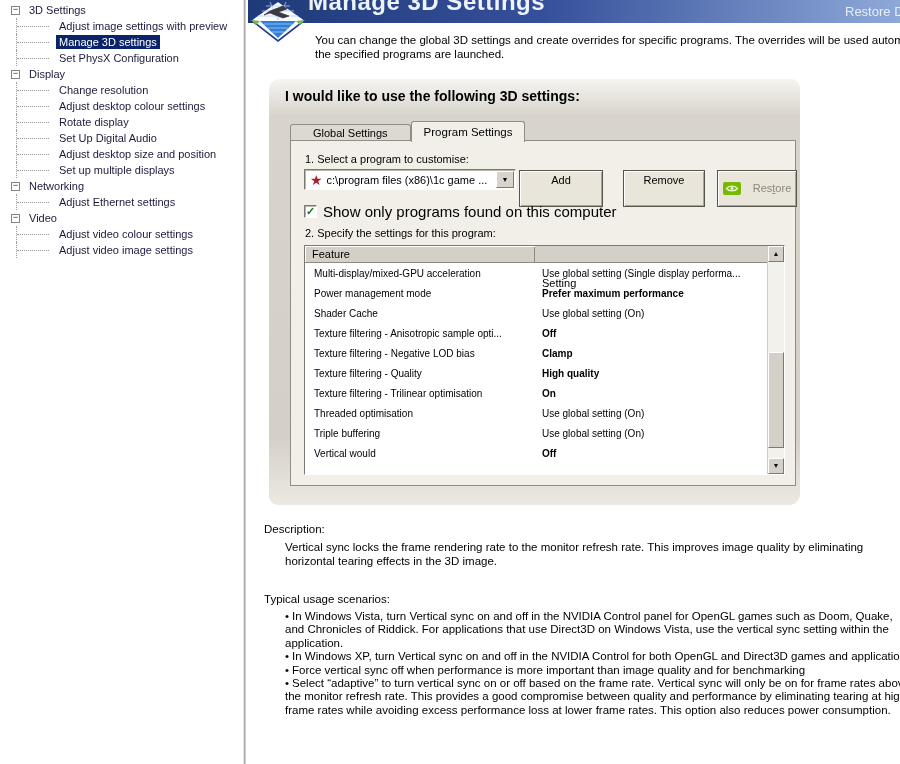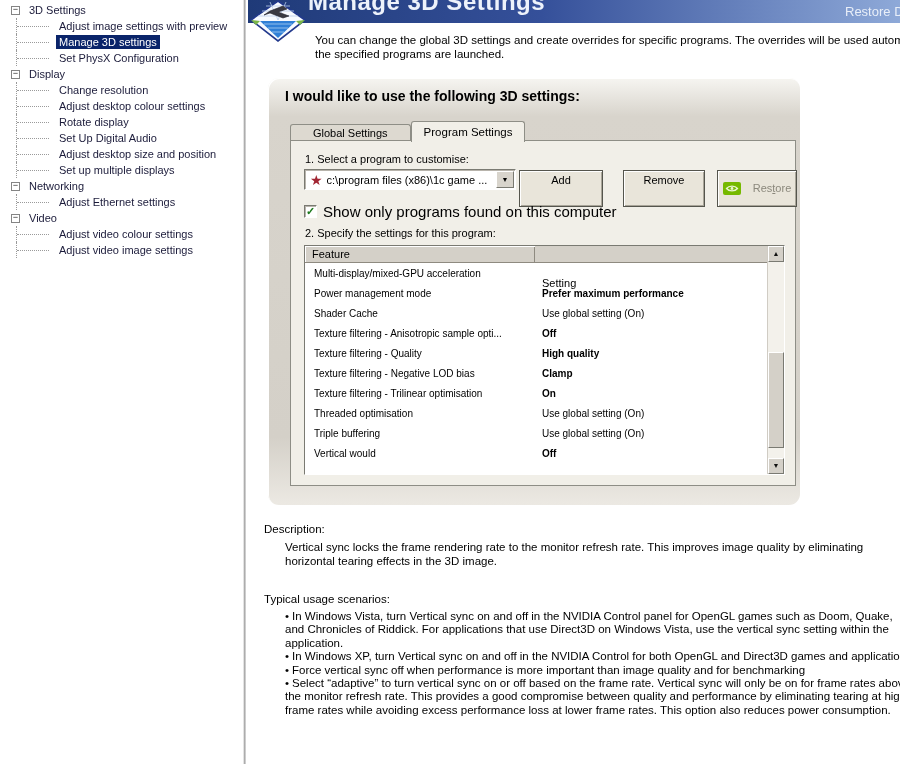--- a/index.html
+++ b/index.html
@@ -259,40 +259,41 @@
       <div class="step-label step2">2. Specify the settings for this program:</div>
 
       <div class="settings-table">
         <div class="table-left">
           <div class="thead">
             <div class="th f">Feature</div>
             <div class="th s">Setting</div>
           </div>
           <div class="trow2">
             <div class="cell-f">Multi-display/mixed-GPU acceleration</div>
+            <div class="cell-s" style="font-weight: normal;">Use global setting (Single display performa...</div>
           </div>
           <div class="trow2">
             <div class="cell-f">Power management mode</div>
             <div class="cell-s" style="font-weight: bold;">Prefer maximum performance</div>
           </div>
           <div class="trow2">
             <div class="cell-f">Shader Cache</div>
             <div class="cell-s" style="font-weight: normal;">Use global setting (On)</div>
           </div>
           <div class="trow2">
             <div class="cell-f">Texture filtering - Anisotropic sample opti...</div>
             <div class="cell-s" style="font-weight: bold;">Off</div>
           </div>
           <div class="trow2">
+            <div class="cell-f">Texture filtering - Negative LOD bias</div>
+            <div class="cell-s" style="font-weight: bold;">Clamp</div>
+          </div>
+          <div class="trow2">
             <div class="cell-f">Texture filtering - Quality</div>
             <div class="cell-s" style="font-weight: bold;">High quality</div>
-          </div>
-          <div class="trow2">
-            <div class="cell-f">Texture filtering - Negative LOD bias</div>
-            <div class="cell-s" style="font-weight: bold;">Clamp</div>
           </div>
           <div class="trow2">
             <div class="cell-f">Texture filtering - Trilinear optimisation</div>
             <div class="cell-s" style="font-weight: bold;">On</div>
           </div>
           <div class="trow2">
             <div class="cell-f">Threaded optimisation</div>
             <div class="cell-s" style="font-weight: normal;">Use global setting (On)</div>
           </div>
           <div class="trow2">

